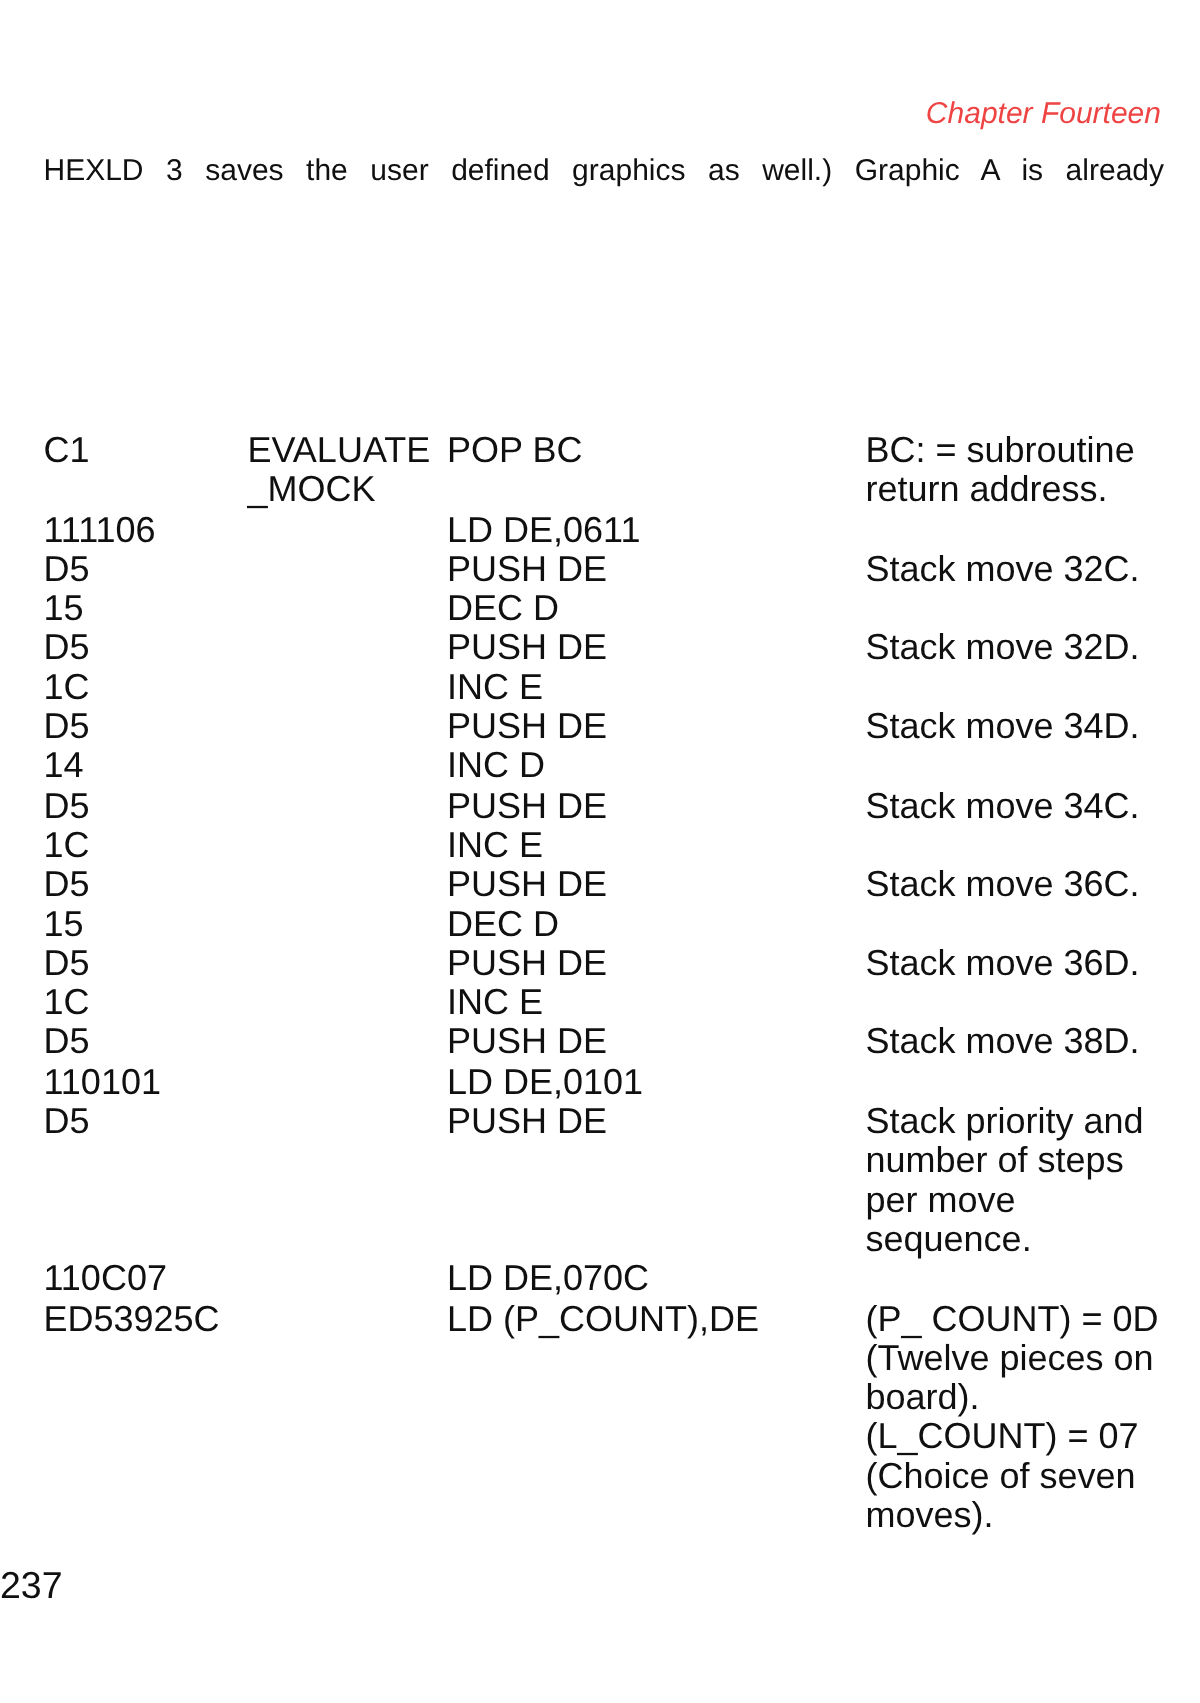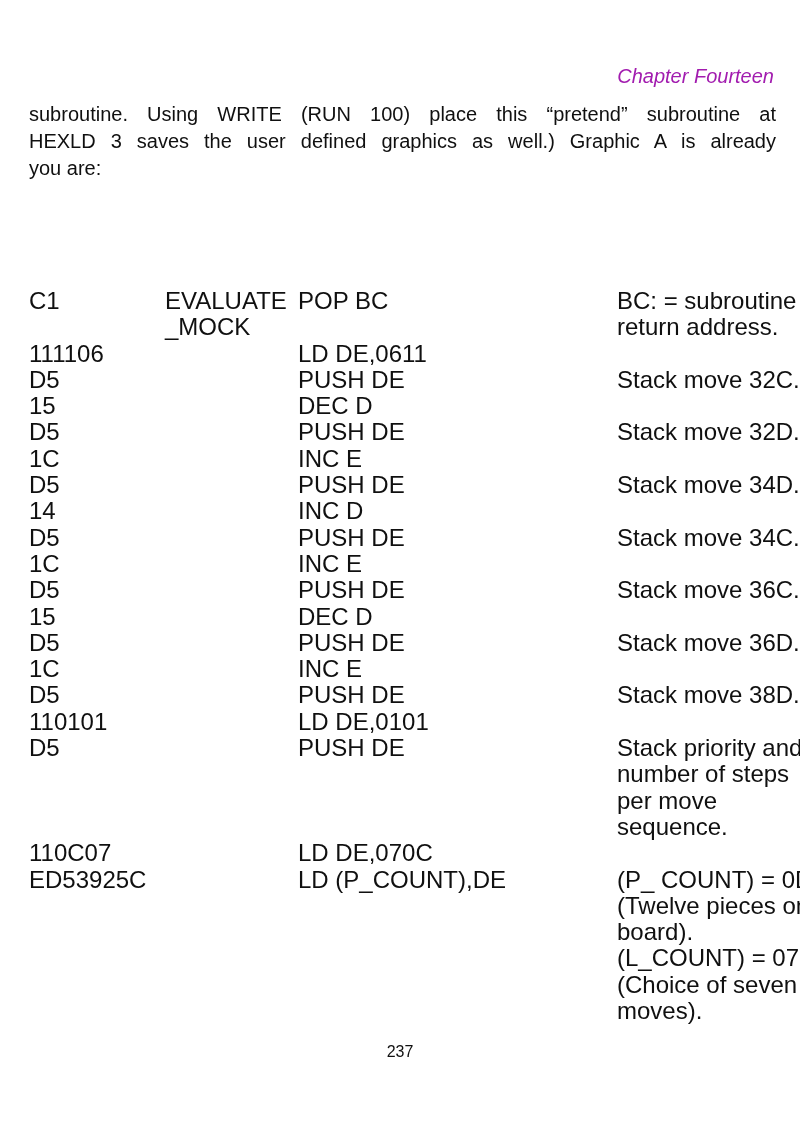--- a/index.html
+++ b/index.html
@@ -15,21 +15,21 @@
     color: #101010;
     font-family: "Liberation Sans", sans-serif;
     overflow: hidden;
   }
   .chapter-header {
     position: absolute;
     top: 65px;
     right: 26px;
     font-size: 20px;
     font-style: italic;
-    color: #a21caf;
+    color: #ef4444;
   }
   .paragraph {
     position: absolute;
     top: 101px;
     left: 29px;
     width: 747px;
     font-size: 20px;
     line-height: 27px;
   }
   .para-line {
@@ -53,38 +53,35 @@
     align-items: baseline;
   }
   .cell {
     flex: 0 0 auto;
     white-space: nowrap;
     overflow: visible;
   }
   .cell-bytes       { width: 136px; }
   .cell-label       { width: 133px; }
   .cell-instruction { width: 279px; }
-  .cell-comment     { flex: 1 1 auto; margin-left: 40px; }
+  .cell-comment     { flex: 1 1 auto; }
   .page-number {
     position: absolute;
     top: 1043px;
     left: 0;
     width: 100%;
-    text-align: center;
-    font-size: 16px;
+    font-size: 25px;
   }
 </style>
 </head>
 <body>
 
 <div class="page">
   <div class="chapter-header">Chapter Fourteen</div>
 
   <div class="paragraph">
-      <div class="para-line">subroutine. Using WRITE (RUN 100) place this “pretend” subroutine at</div>
       <div class="para-line">HEXLD 3 saves the user defined graphics as well.) Graphic A is already</div>
-      <div class="para-line last">you are:</div>
     </div>
 
   <div class="listing"><div class="listing-row"><span class="cell cell-bytes">C1</span><span class="cell cell-label">EVALUATE</span><span class="cell cell-instruction">POP BC</span><span class="cell cell-comment">BC: = subroutine</span></div><div class="listing-row"><span class="cell cell-bytes"></span><span class="cell cell-label">_MOCK</span><span class="cell cell-instruction"></span><span class="cell cell-comment">return address.</span></div><div class="listing-row"><span class="cell cell-bytes">111106</span><span class="cell cell-label"></span><span class="cell cell-instruction">LD DE,0611</span><span class="cell cell-comment"></span></div><div class="listing-row"><span class="cell cell-bytes">D5</span><span class="cell cell-label"></span><span class="cell cell-instruction">PUSH DE</span><span class="cell cell-comment">Stack move 32C.</span></div><div class="listing-row"><span class="cell cell-bytes">15</span><span class="cell cell-label"></span><span class="cell cell-instruction">DEC D</span><span class="cell cell-comment"></span></div><div class="listing-row"><span class="cell cell-bytes">D5</span><span class="cell cell-label"></span><span class="cell cell-instruction">PUSH DE</span><span class="cell cell-comment">Stack move 32D.</span></div><div class="listing-row"><span class="cell cell-bytes">1C</span><span class="cell cell-label"></span><span class="cell cell-instruction">INC E</span><span class="cell cell-comment"></span></div><div class="listing-row"><span class="cell cell-bytes">D5</span><span class="cell cell-label"></span><span class="cell cell-instruction">PUSH DE</span><span class="cell cell-comment">Stack move 34D.</span></div><div class="listing-row"><span class="cell cell-bytes">14</span><span class="cell cell-label"></span><span class="cell cell-instruction">INC D</span><span class="cell cell-comment"></span></div><div class="listing-row"><span class="cell cell-bytes">D5</span><span class="cell cell-label"></span><span class="cell cell-instruction">PUSH DE</span><span class="cell cell-comment">Stack move 34C.</span></div><div class="listing-row"><span class="cell cell-bytes">1C</span><span class="cell cell-label"></span><span class="cell cell-instruction">INC E</span><span class="cell cell-comment"></span></div><div class="listing-row"><span class="cell cell-bytes">D5</span><span class="cell cell-label"></span><span class="cell cell-instruction">PUSH DE</span><span class="cell cell-comment">Stack move 36C.</span></div><div class="listing-row"><span class="cell cell-bytes">15</span><span class="cell cell-label"></span><span class="cell cell-instruction">DEC D</span><span class="cell cell-comment"></span></div><div class="listing-row"><span class="cell cell-bytes">D5</span><span class="cell cell-label"></span><span class="cell cell-instruction">PUSH DE</span><span class="cell cell-comment">Stack move 36D.</span></div><div class="listing-row"><span class="cell cell-bytes">1C</span><span class="cell cell-label"></span><span class="cell cell-instruction">INC E</span><span class="cell cell-comment"></span></div><div class="listing-row"><span class="cell cell-bytes">D5</span><span class="cell cell-label"></span><span class="cell cell-instruction">PUSH DE</span><span class="cell cell-comment">Stack move 38D.</span></div><div class="listing-row"><span class="cell cell-bytes">110101</span><span class="cell cell-label"></span><span class="cell cell-instruction">LD DE,0101</span><span class="cell cell-comment"></span></div><div class="listing-row"><span class="cell cell-bytes">D5</span><span class="cell cell-label"></span><span class="cell cell-instruction">PUSH DE</span><span class="cell cell-comment">Stack priority and</span></div><div class="listing-row"><span class="cell cell-bytes"></span><span class="cell cell-label"></span><span class="cell cell-instruction"></span><span class="cell cell-comment">number of steps</span></div><div class="listing-row"><span class="cell cell-bytes"></span><span class="cell cell-label"></span><span class="cell cell-instruction"></span><span class="cell cell-comment">per move</span></div><div class="listing-row"><span class="cell cell-bytes"></span><span class="cell cell-label"></span><span class="cell cell-instruction"></span><span class="cell cell-comment">sequence.</span></div><div class="listing-row"><span class="cell cell-bytes">110C07</span><span class="cell cell-label"></span><span class="cell cell-instruction">LD DE,070C</span><span class="cell cell-comment"></span></div><div class="listing-row"><span class="cell cell-bytes">ED53925C</span><span class="cell cell-label"></span><span class="cell cell-instruction">LD (P_COUNT),DE</span><span class="cell cell-comment">(P_ COUNT) = 0D</span></div><div class="listing-row"><span class="cell cell-bytes"></span><span class="cell cell-label"></span><span class="cell cell-instruction"></span><span class="cell cell-comment">(Twelve pieces on</span></div><div class="listing-row"><span class="cell cell-bytes"></span><span class="cell cell-label"></span><span class="cell cell-instruction"></span><span class="cell cell-comment">board).</span></div><div class="listing-row"><span class="cell cell-bytes"></span><span class="cell cell-label"></span><span class="cell cell-instruction"></span><span class="cell cell-comment">(L_COUNT) = 07</span></div><div class="listing-row"><span class="cell cell-bytes"></span><span class="cell cell-label"></span><span class="cell cell-instruction"></span><span class="cell cell-comment">(Choice of seven</span></div><div class="listing-row"><span class="cell cell-bytes"></span><span class="cell cell-label"></span><span class="cell cell-instruction"></span><span class="cell cell-comment">moves).</span></div></div>
 
   <div class="page-number">237</div>
 </div>
 
 </body></html>

